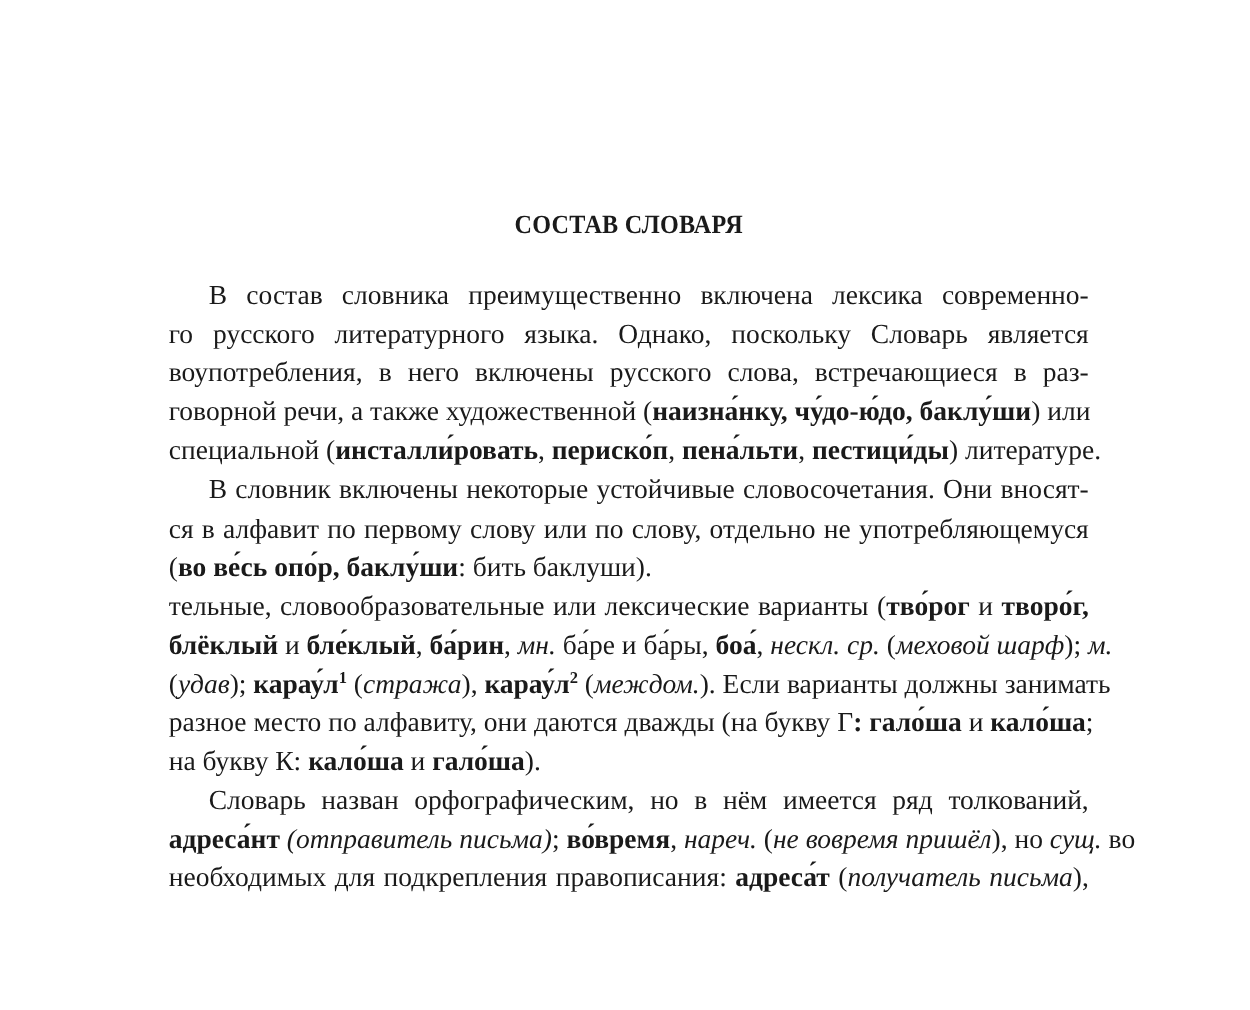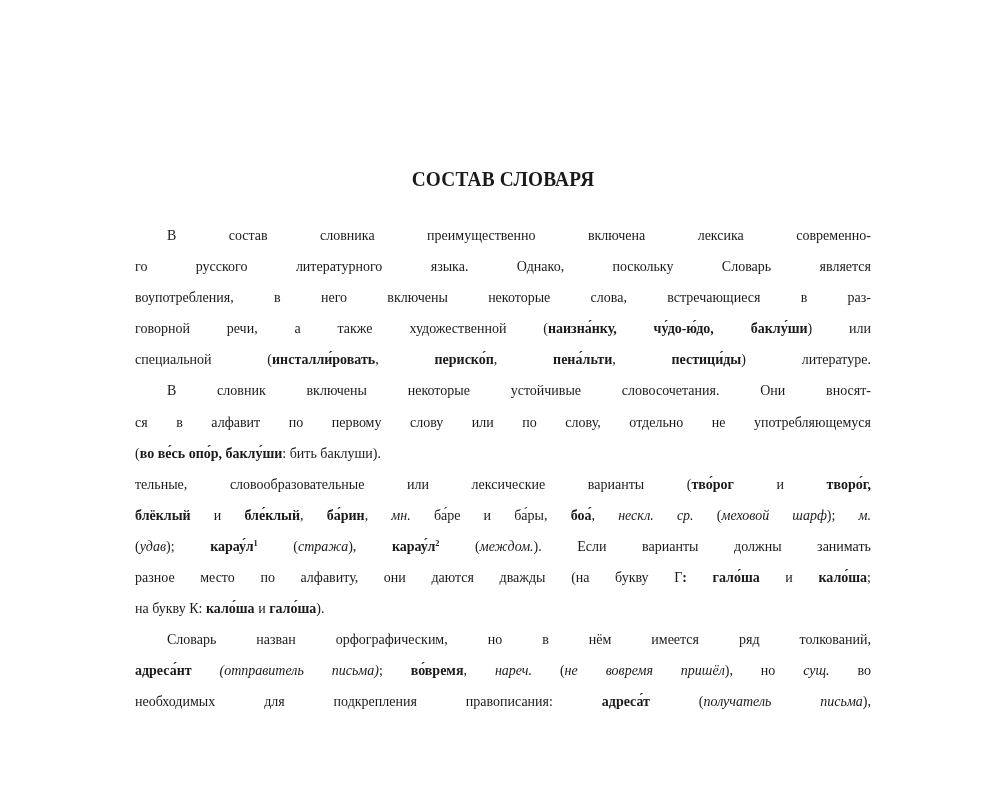--- a/index.html
+++ b/index.html
@@ -25,21 +25,21 @@
       text-align: center;
       font-weight: bold;
       font-size: 21px;
       letter-spacing: 0.2px;
       margin: 0 0 28px 0;
       height: 26px;
       line-height: 26px;
       transform: scaleX(0.92);
     }
     .para {
-      font-size: 14px;
+      font-size: 22px;
       line-height: 31.1px;
       text-align: justify;
       text-align-last: justify;
       margin: 0;
       text-indent: 0;
     }
     .line {
       display: block;
       white-space: nowrap;
       text-align: justify;
@@ -59,21 +59,21 @@
   </style>
 </head>
 <body>
 
 <div class="page">
   <div class="title">СОСТАВ СЛОВАРЯ</div>
 
   <div class="para">
     <span class="line indent">В состав словника преимущественно включена лексика современно-</span>
     <span class="line">го русского литературного языка. Однако, поскольку Словарь является</span>
-    <span class="line">воупотребления, в него включены некоторые слова, встречающиеся в раз-</span>
+    <span class="line">воупотребления, в него включены русского слова, встречающиеся в раз-</span>
     <span class="line"><span>говорной речи, а также художественной (</span><b>наизна́нку, чу́до-ю́до, баклу́ши</b><span>) или</span></span>
     <span class="line"><span>специальной (</span><b>инсталли́ровать</b><span>, </span><b>периско́п</b><span>, </span><b>пена́льти</b><span>, </span><b>пестици́ды</b><span>) литературе.</span></span>
   </div>
 
   <div class="para">
     <span class="line indent">В словник включены некоторые устойчивые словосочетания. Они вносят-</span>
     <span class="line">ся в алфавит по первому слову или по слову, отдельно не употребляющемуся</span>
     <span class="line last"><span>(</span><b>во ве́сь опо́р, баклу́ши</b><span>: бить баклуши).</span></span>
   </div>
 

